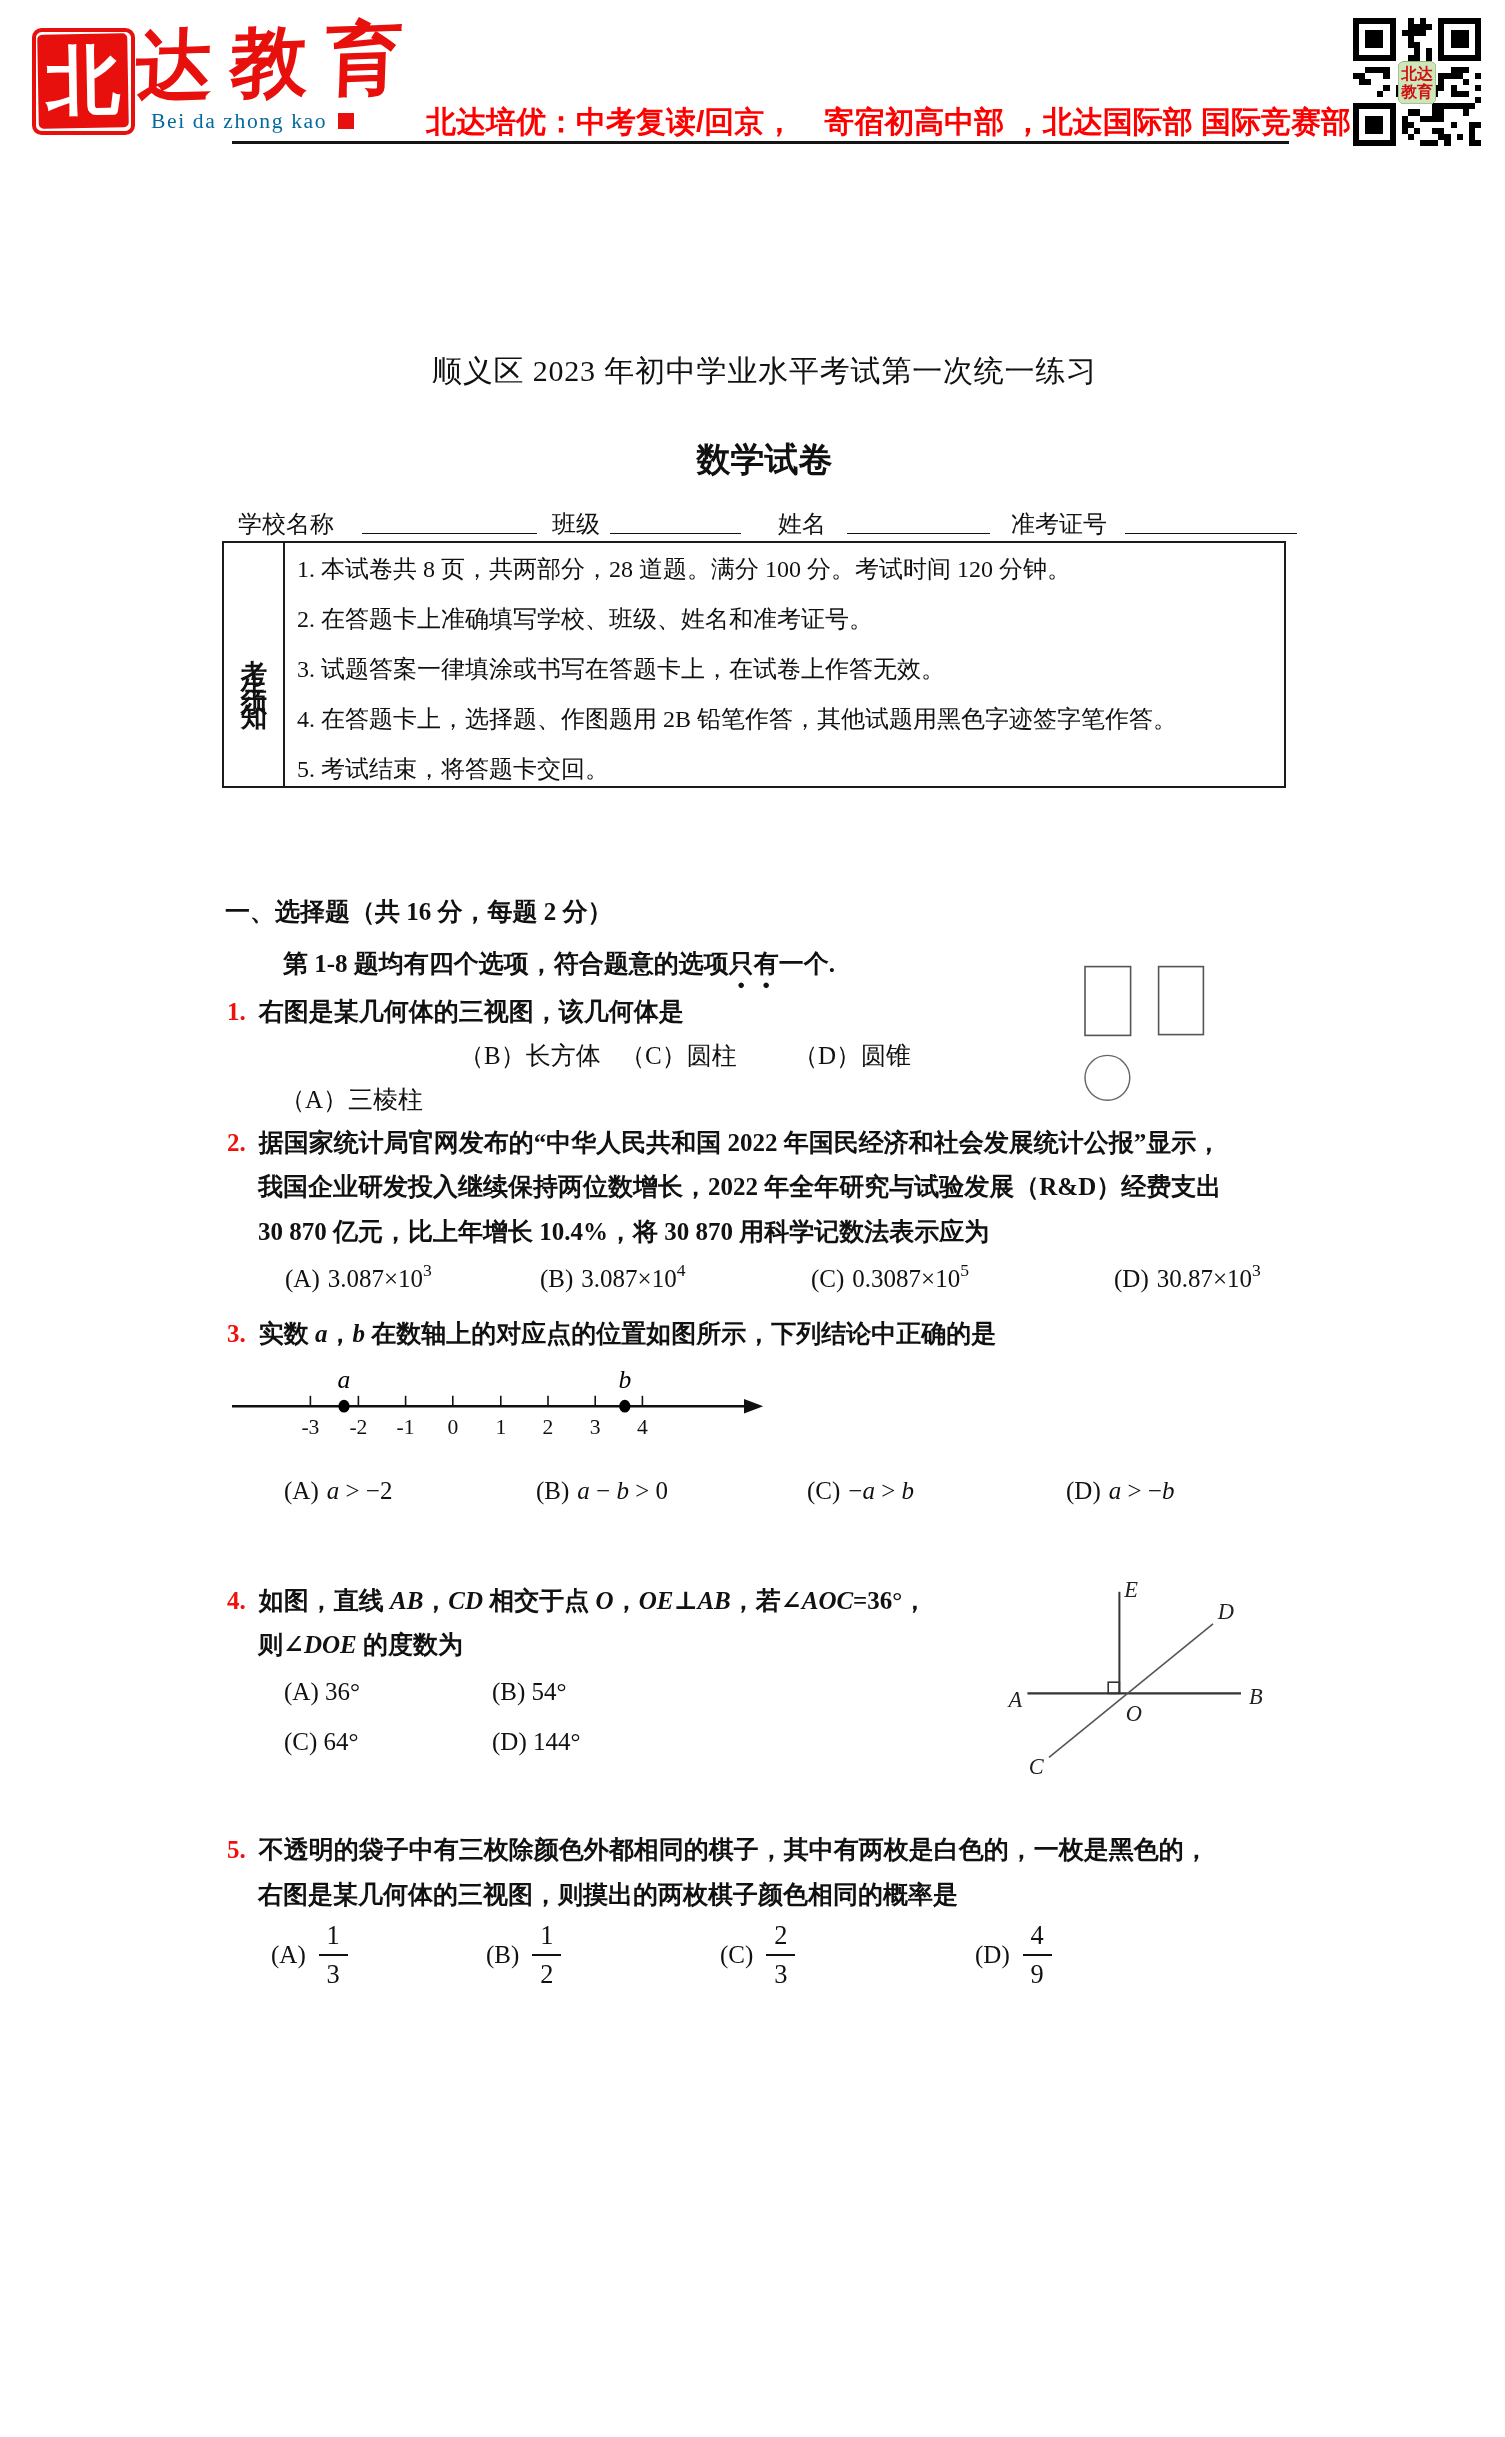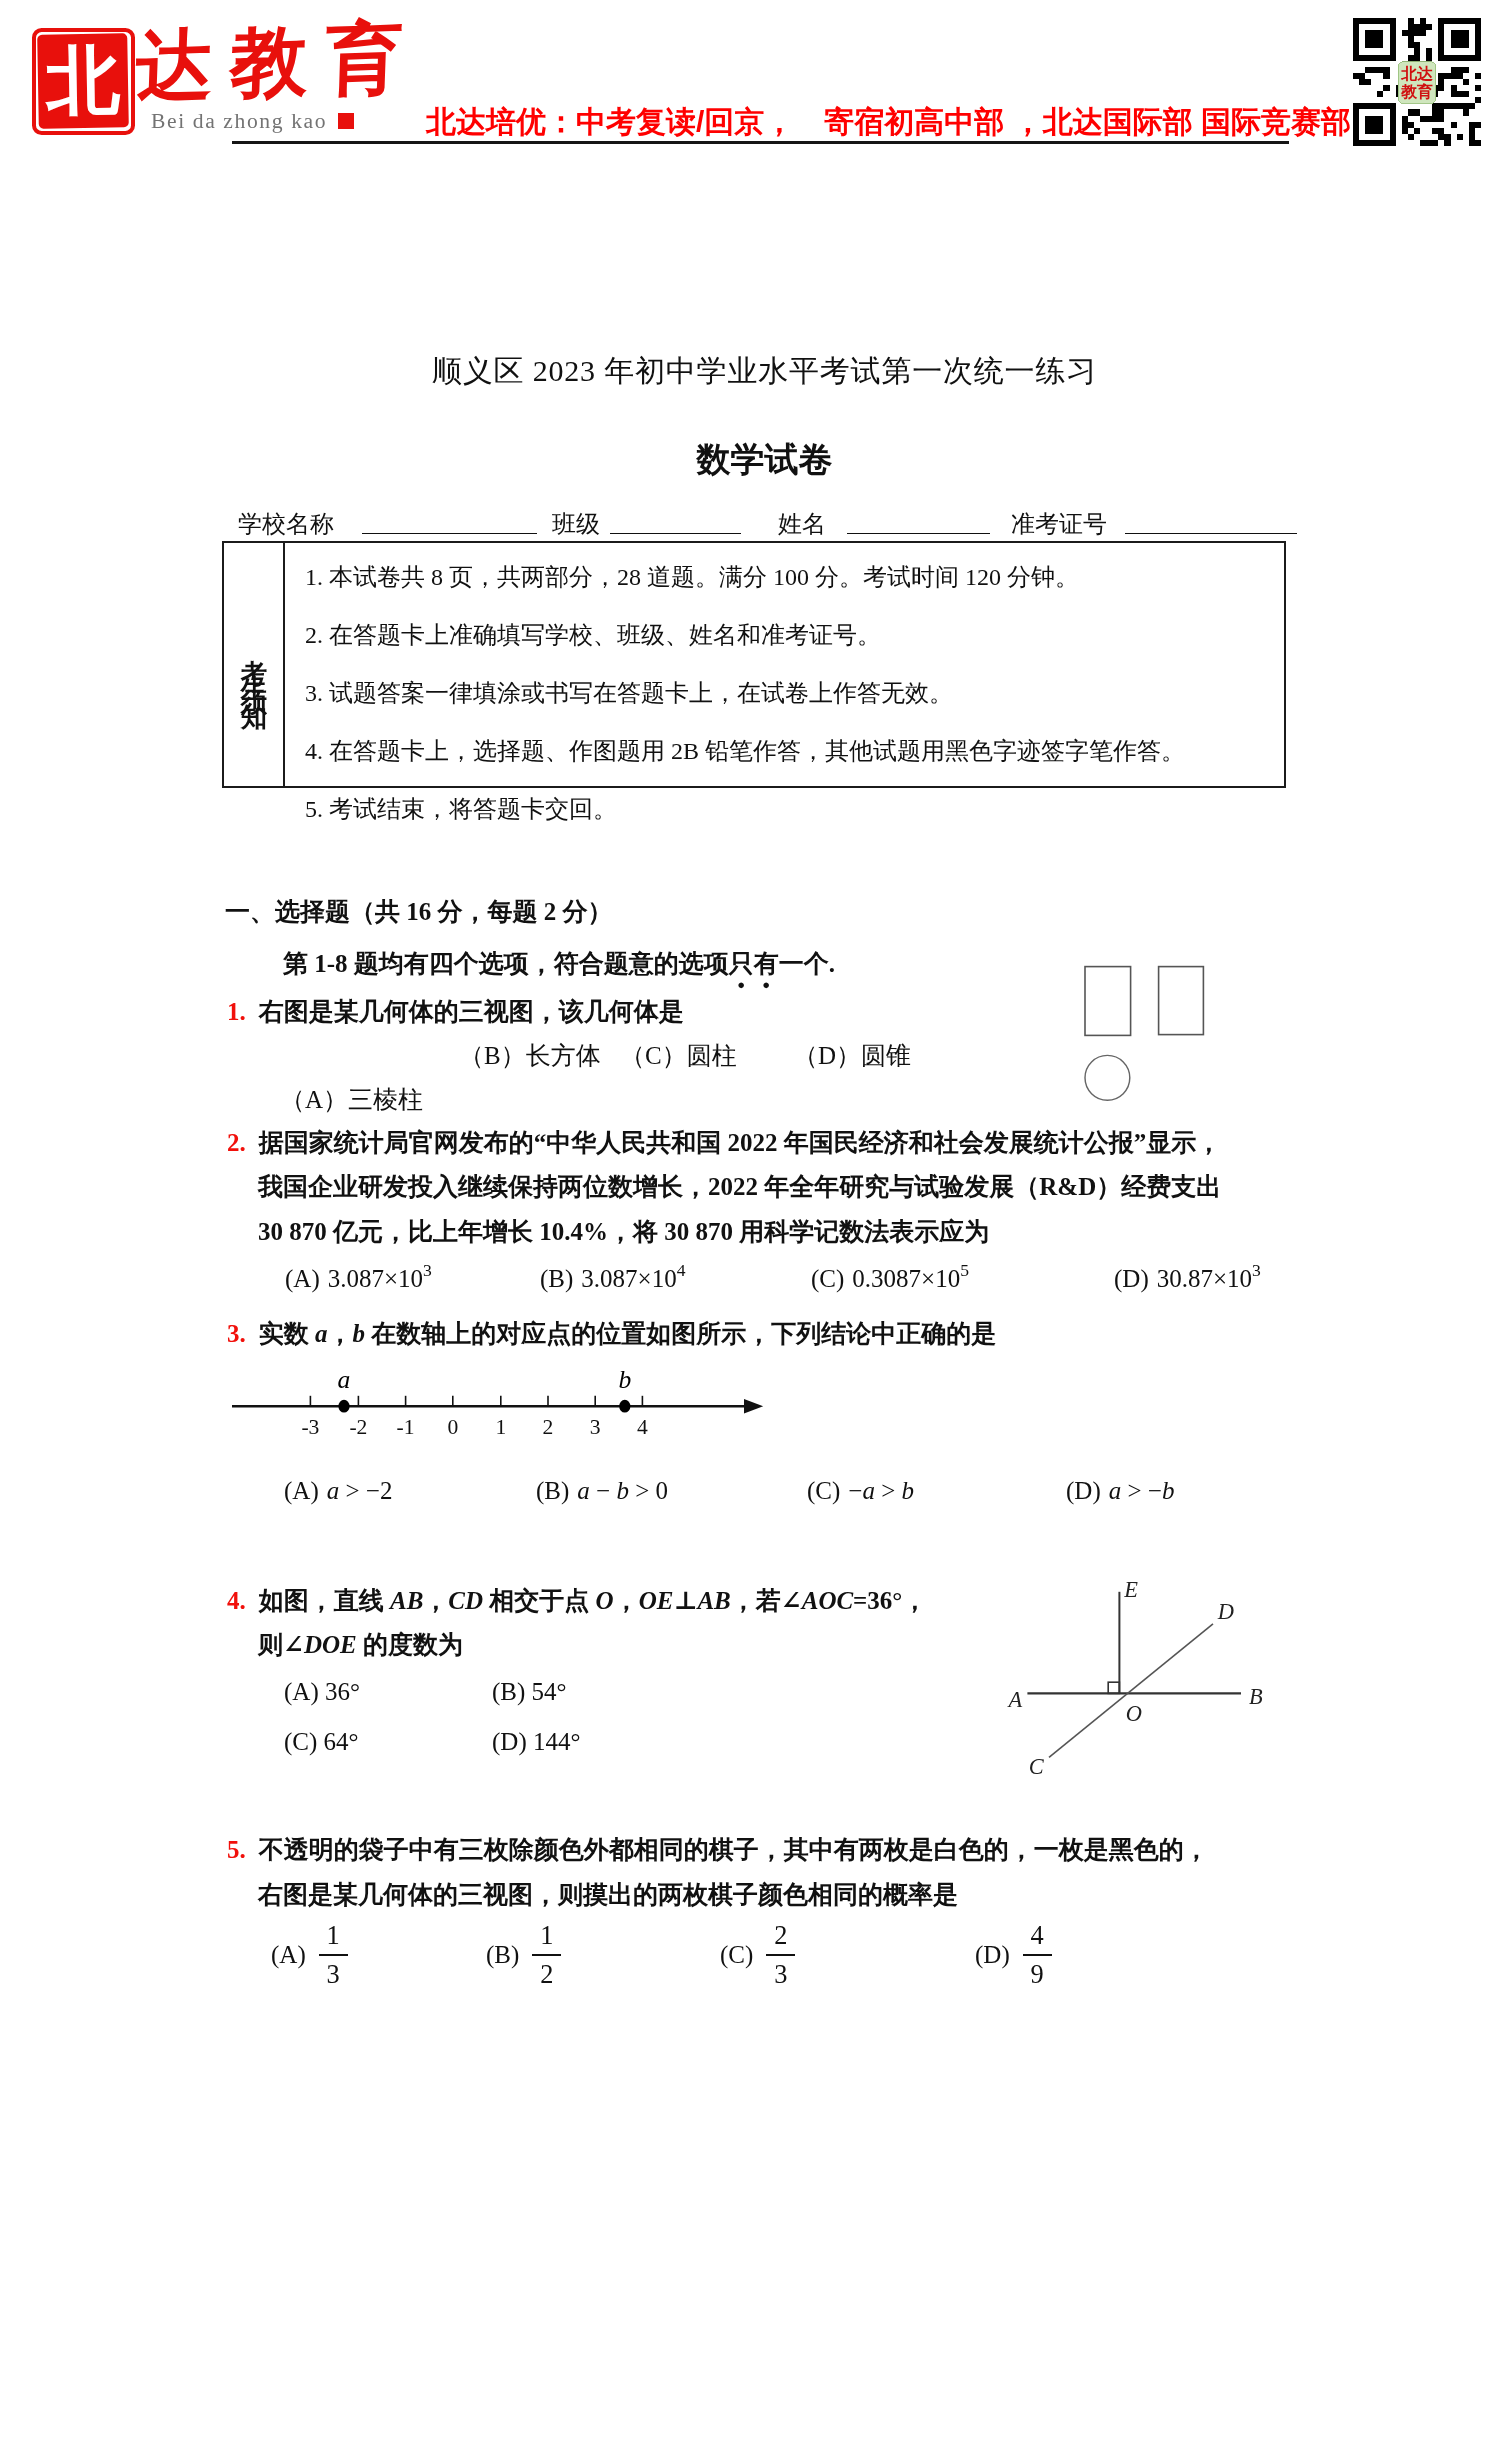--- a/index.html
+++ b/index.html
@@ -19,21 +19,21 @@
     width:100%;height:100%;background:#e8100c;border-radius:4.8px;
     display:flex;align-items:center;justify-content:center;
     color:#fff;font-weight:bold;font-size:74px;line-height:1;
     transform:rotate(-1deg);
   }
   .logo-brand{
     left:136px;top:16px;font-size:77px;line-height:1.2;font-weight:bold;
     color:#e8100c;letter-spacing:17.6px;transform:skewX(-4deg) rotate(-2deg);
     white-space:nowrap;
   }
-  .logo-sub{left:151px;top:109px;font-size:21.6px;color:#737373;letter-spacing:1.6px;white-space:nowrap;}
+  .logo-sub{left:151px;top:109px;font-size:21.6px;color:#0369a1;letter-spacing:1.6px;white-space:nowrap;}
   .logo-sub .mark{display:inline-block;width:16px;height:16px;background:#e8100c;margin-left:11.2px;vertical-align:-0.8px;}
   .slogan{
     left:426px;top:102px;font-size:30px;font-weight:bold;color:#ff0000;
     font-family:"Liberation Sans","DejaVu Sans",sans-serif;white-space:nowrap;
   }
   .header-rule{left:232px;top:141px;width:1057px;height:3.2px;background:#151515;}
   .qr{left:1353px;top:17.6px;width:128px;height:128px;}
   .qr svg{display:block;width:128px;height:128px;}
   
   .center-band{left:228px;width:1073px;text-align:center;}
@@ -45,21 +45,21 @@
   
   .notice-box{left:222px;top:541px;width:1064px;height:247px;border:2.4px solid #1b1b1b;box-sizing:border-box;}
   .notice-divider{left:283px;top:541px;width:0;height:247px;border-left:2.4px solid #1b1b1b;}
   .notice-side{
     left:227px;top:580px;width:56px;height:176px;
     writing-mode:vertical-rl;text-orientation:upright;
     font-size:26.4px;font-weight:bold;letter-spacing:15px;
     display:flex;align-items:center;justify-content:center;
   }
   .notice-items{left:297px;top:544px;width:973px;}
-  .notice-items p{margin:8px;font-size:24px;line-height:50px;white-space:nowrap;}
+  .notice-items p{margin:0;font-size:24px;line-height:50px;white-space:nowrap;}
   
   .part-heading{top:842px;font-size:28px;font-weight:bold;letter-spacing:1.6px;}
   .sub-heading{left:225px;top:895px;font-size:25px;font-weight:bold;white-space:nowrap;}
   .sub-note{left:283px;top:947px;font-size:25px;font-weight:bold;white-space:nowrap;}
   .emph{
     -webkit-text-emphasis:filled circle #111;text-emphasis:filled circle #111;
     -webkit-text-emphasis-position:under right;text-emphasis-position:under right;
   }
   
   .qline{font-size:25px;white-space:nowrap;font-weight:bold;}

